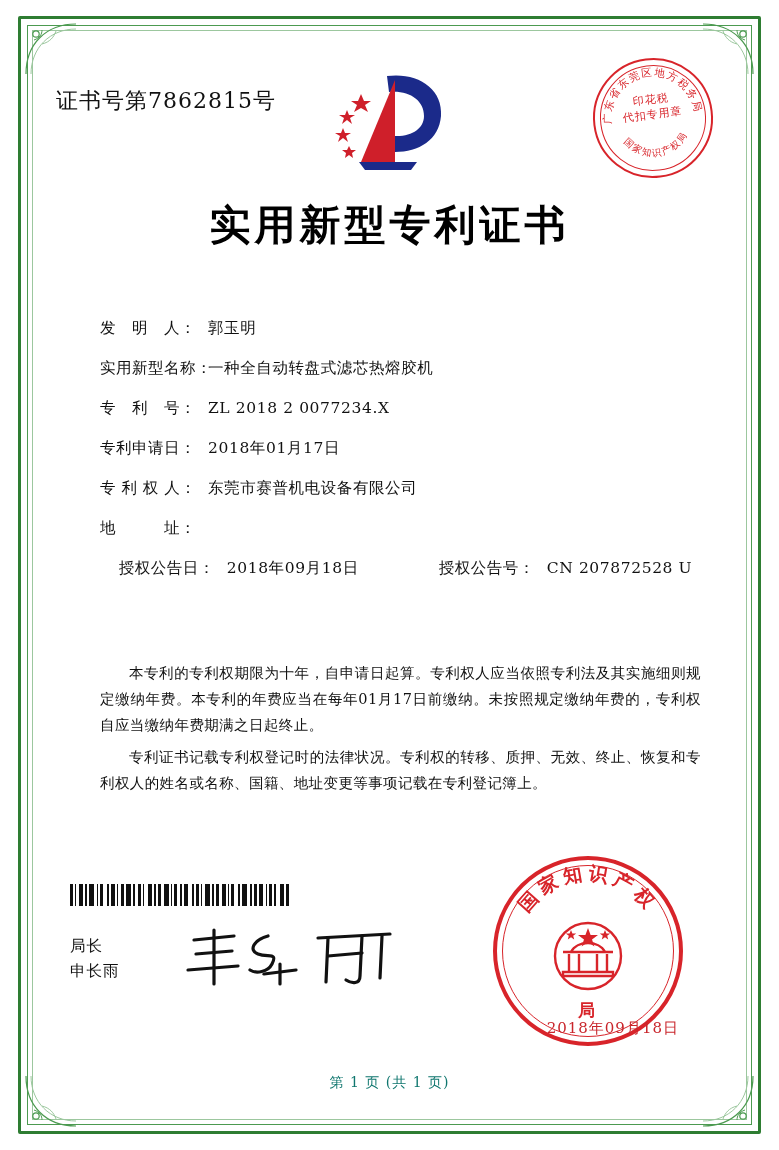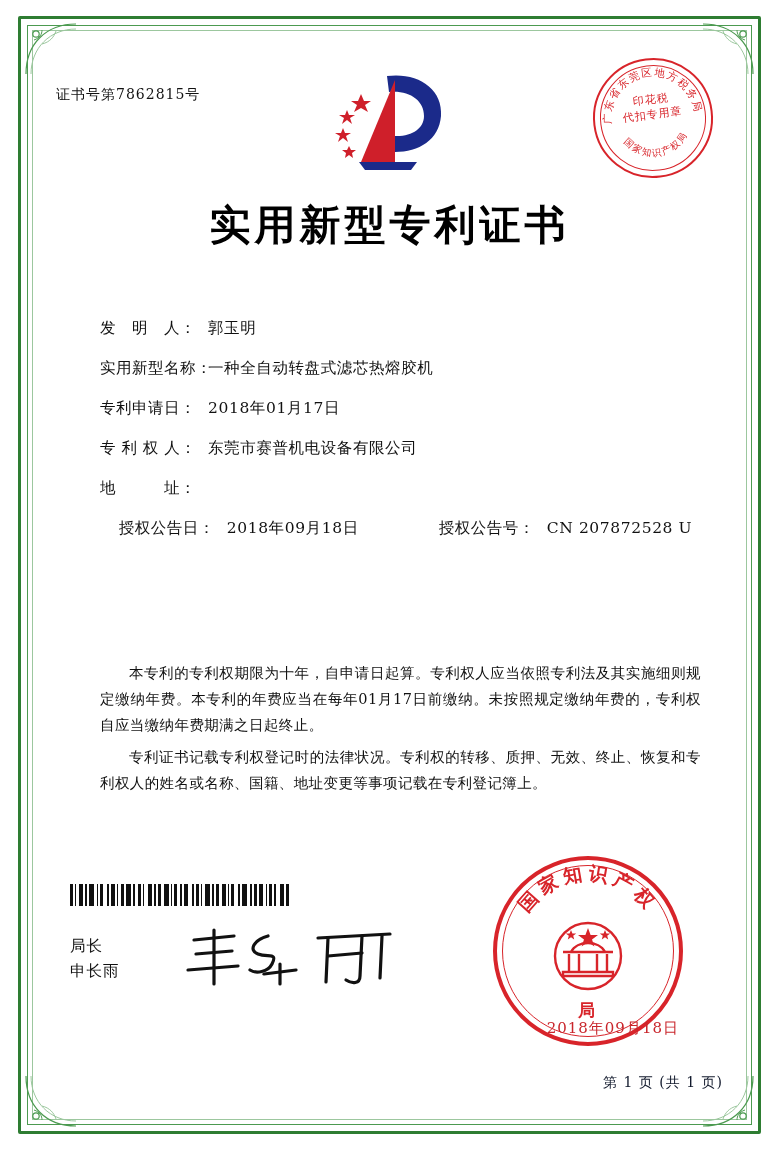--- a/index.html
+++ b/index.html
@@ -55,21 +55,21 @@
   
   .content {
     position: absolute;
     left: 56px; right: 56px; top: 48px; bottom: 46px;
   }
 
   .cert-no {
     position: absolute;
     left: 0; top: 38px;
     font-family: "DejaVu Serif", serif;
-    font-size: 14px;
+    font-size: 22px;
     letter-spacing: 1px;
     color: #111;
   }
 
   
   .logo {
     position: absolute;
     left: 50%; top: 18px;
     transform: translateX(-50%);
     width: 130px; height: 115px;
@@ -220,24 +220,24 @@
     right: 44px; bottom: 66px;
     font-family: "DejaVu Serif", serif;
     font-size: 15px;
     color: #c9252b;
     letter-spacing: 1px;
   }
 
   .page-no {
     position: absolute;
     left: 0; right: 0; bottom: 12px;
-    text-align: right;
+    text-align: center;
     font-family: "DejaVu Serif", serif;
     font-size: 14px;
-    color: #0f172a;
+    color: #0f766e;
     letter-spacing: 1px;
   }
 </style>
 </head>
 <body>
 
 <div id="certificate">
 
   <div class="frame-outer"></div>
   <div class="frame-inner"></div>
@@ -330,20 +330,24 @@
       <div class="row">
         <div class="label">发　明　人：</div>
         <div class="value">郭玉明</div>
       </div>
 
       <div class="row">
         <div class="label">实用新型名称：</div>
         <div class="value">一种全自动转盘式滤芯热熔胶机</div>
       </div>
 
+      <div class="row">
+        <div class="label">专　利　号：</div>
+        <div class="value">ZL 2018 2 0077234.X</div>
+      </div>
 
       <div class="row">
         <div class="label">专利申请日：</div>
         <div class="value">2018年01月17日</div>
       </div>
 
       <div class="row">
         <div class="label">专 利 权 人：</div>
         <div class="value">东莞市赛普机电设备有限公司</div>
       </div>

